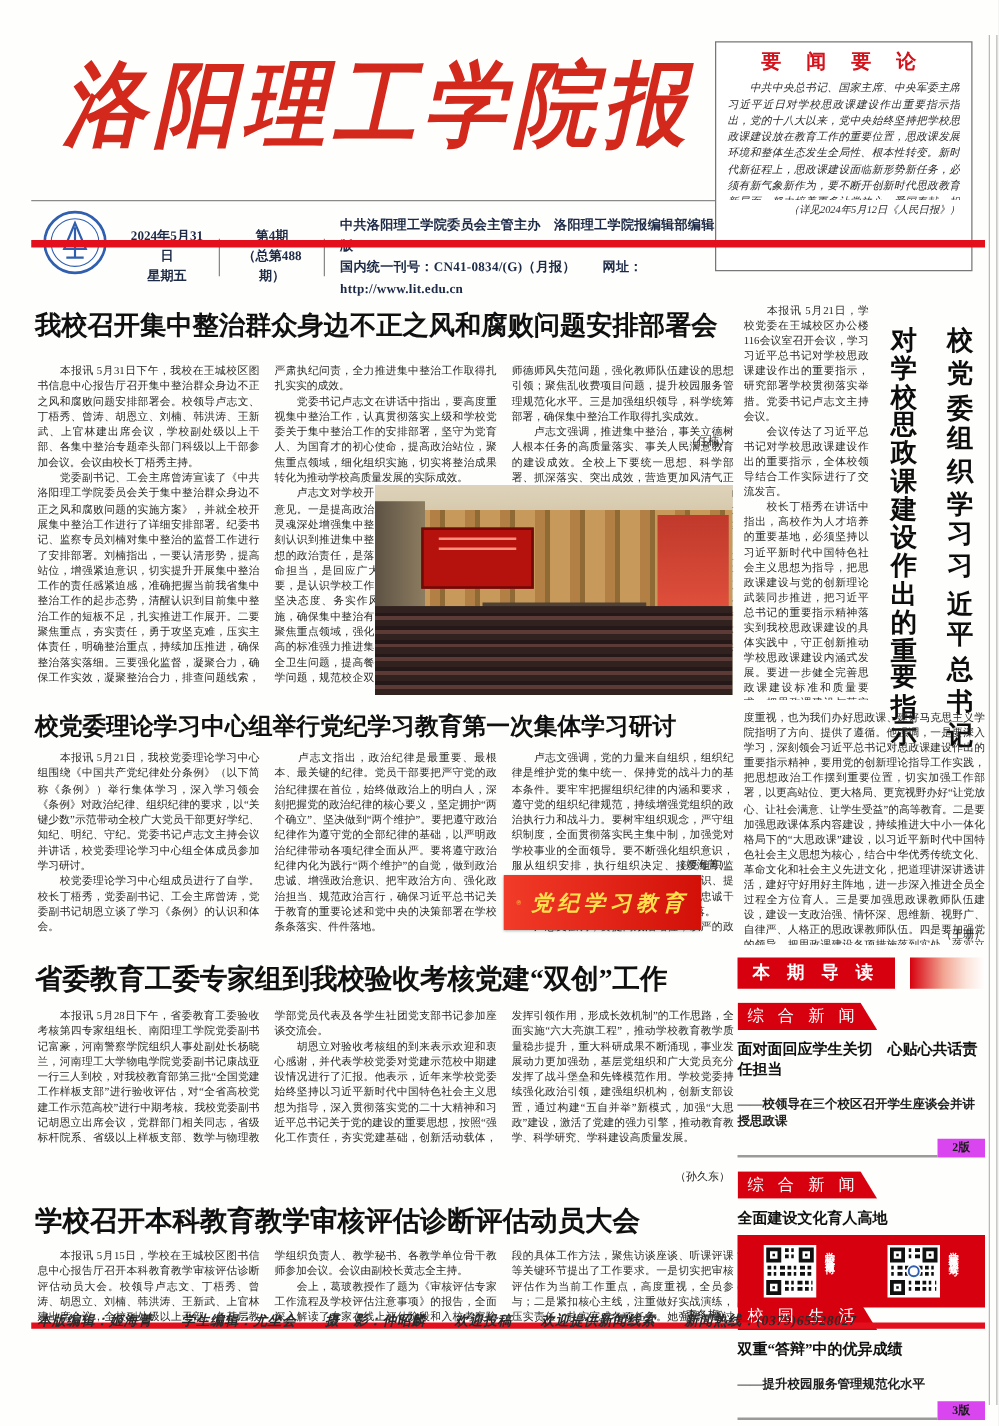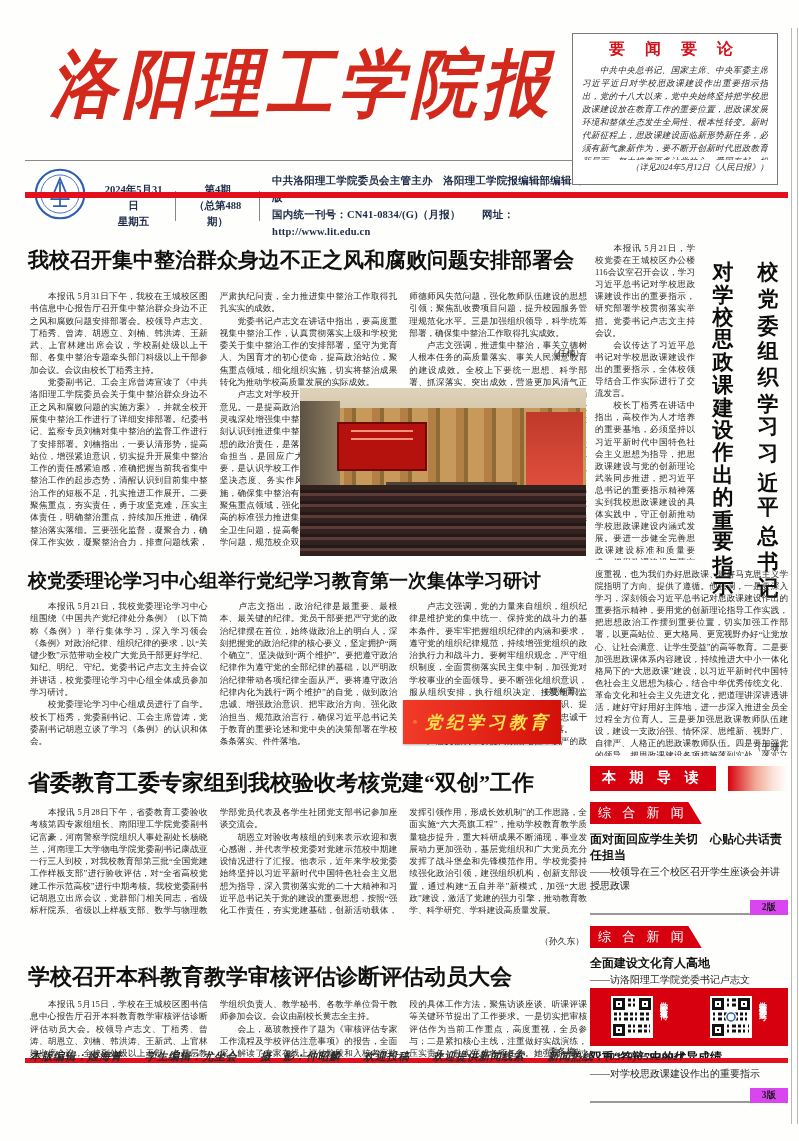--- a/index.html
+++ b/index.html
@@ -14,21 +14,21 @@
       font-size:14px;color:#8d8d8d;letter-spacing:7px;font-weight:bold;}
   .mast-hr{position:absolute;left:25px;top:160px;width:562px;border-top:1px solid #8a8a8a;}
   .logo{position:absolute;left:34px;top:168px;width:52px;height:52px;}
   .info-row{position:absolute;left:92px;top:172px;width:495px;display:flex;align-items:center;
       font-size:10.5px;font-weight:bold;color:#1d2a46;}
   .info-block{text-align:center;line-height:16px;padding:0 10px;}
   .info-sep{width:1px;height:30px;background:#888;}
   .info-org{text-align:left;line-height:17px;padding-left:12px;letter-spacing:0.2px;}
   .redrule{position:absolute;left:25px;top:192px;width:763px;height:6px;background:#e30f1d;}
   
-  .yw-box{position:absolute;left:572px;top:33px;width:206px;height:152px;border:1px solid #777;
+  .yw-box{position:absolute;left:572px;top:33px;width:206px;height:184px;border:1px solid #777;
       padding:5px 9px;box-sizing:border-box;background:#fff;}
   .yw-title{text-align:center;color:#d3121b;font-size:16px;font-weight:bold;letter-spacing:8px;}
   .yw-body{margin-top:4px;font-size:8.6px;line-height:13px;text-align:justify;font-style:italic;
       color:#2a2a2a;white-space:pre-line;height:96px;overflow:hidden;}
   .yw-src{text-align:right;font-size:8.3px;font-style:italic;color:#2a2a2a;margin-top:2px;}
   
   .hl{position:absolute;text-align:left;font-weight:900;color:#101010;white-space:nowrap;}
   .hl-sans{font-family:"Liberation Sans","DejaVu Sans",sans-serif;}
   .body3{position:absolute;font-size:8.6px;line-height:12.3px;text-align:justify;
       column-count:3;column-gap:12px;overflow:hidden;white-space:pre-line;color:#282828;}
@@ -62,21 +62,21 @@
   
   .digest{position:absolute;left:590px;top:766px;width:198px;}
   .digest-head{display:flex;height:25px;gap:12px;}
   .digest-title{background:#d7000f;color:#fff;font-size:14px;font-weight:bold;letter-spacing:5px;
       padding:3px 12px 0 12px;}
   .digest-fade{flex:1;background:linear-gradient(90deg,#d7000f,#f2a593 45%,#fbe3da 75%,#fff);}
   .d-item{margin-top:11px;}
   .d-tag{display:inline-block;background:#d7000f;color:#fff;font-size:13px;font-weight:normal;
       letter-spacing:4px;padding:2px 14px 2px 8px;clip-path:polygon(0 0,88% 0,100% 100%,0 100%);}
   .d-title{font-size:12px;font-weight:bold;color:#101010;margin-top:7px;line-height:16px;}
-  .d-sub{font-size:10px;font-weight:normal;color:#222;margin-top:2px;}
+  .d-sub{font-size:10px;font-weight:bold;color:#222;margin-top:13px;}
   .d-foot{display:flex;align-items:flex-end;margin-top:7px;}
   .d-line{flex:1;height:2px;background:#9a9a9a;}
   .d-page{background:#d946ef;color:#1a1a1a;font-size:9.5px;font-weight:bold;padding:1px 12px;}
   
   .qrpanel{position:absolute;left:590px;top:988px;width:198px;height:58px;background:#d7000f;
       display:flex;align-items:center;justify-content:space-around;}
   .qrgroup{display:flex;align-items:center;gap:4px;}
   .qr{width:42px;height:42px;background:#fff;}
   .qrlabel{writing-mode:vertical-rl;color:#fff;font-size:8px;font-weight:bold;letter-spacing:2px;height:44px;}
   
@@ -212,21 +212,21 @@
       <div class="d-sub">——访洛阳理工学院党委书记卢志文</div>
       <div class="d-foot">
         <div class="d-line"></div>
         <span class="d-page">2版</span>
       </div>
     </div>
 
     <div class="d-item">
       <span class="d-tag">校 园 生 活</span>
       <div class="d-title">双重“答辩”中的优异成绩</div>
-      <div class="d-sub">——对学校思政课建设作出的重要指示</div>
+      <div class="d-sub">——提升校园服务管理规范化水平</div>
       <div class="d-foot">
         <div class="d-line"></div>
         <span class="d-page">3版</span>
       </div>
     </div>
   </div>
 
   <div class="qrpanel">
     <div class="qrgroup">
       <div class="qr">

